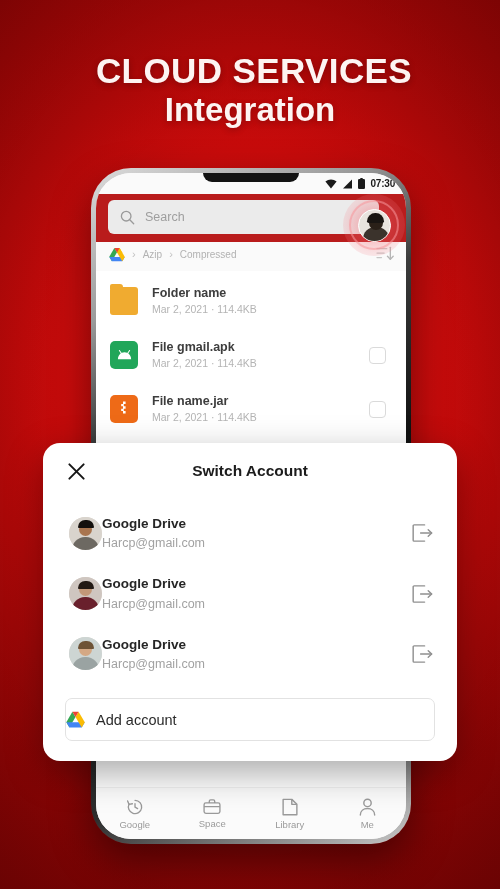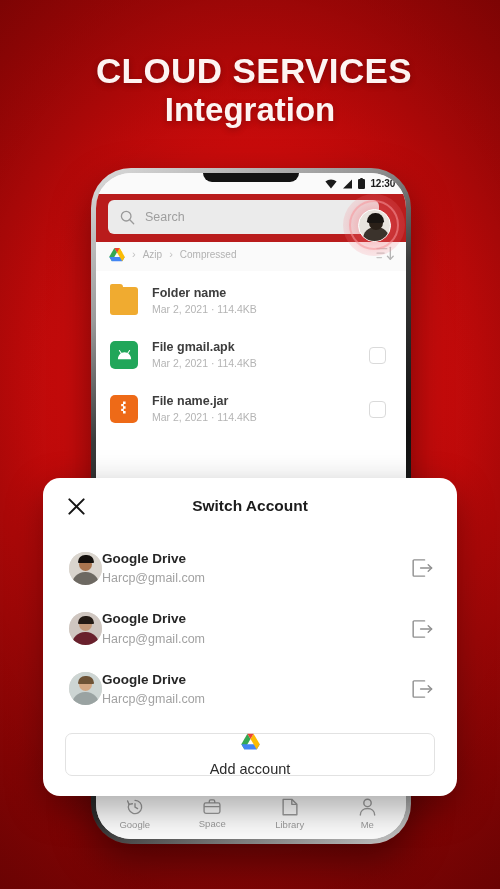--- a/index.html
+++ b/index.html
@@ -258,21 +258,20 @@
     position: absolute;
     left: 43px;
     top: 443px;
     width: 414px;
     border-radius: 17px;
     background: #ffffff;
     z-index: 10;
     box-shadow: 0 12px 36px rgba(0,0,0,0.34);
     padding: 0 0 20px 0;
     overflow: hidden;
-    margin-top: 35px;
   }
   #dialog-header {
     display: flex;
     align-items: center;
     height: 56px;
     padding: 0 22px;
     position: relative;
   }
   #close-btn {
     width: 22px; height: 22px;
@@ -327,24 +326,22 @@
   .acct-signout { flex: 0 0 auto; display: flex; align-items: center; cursor: pointer; }
 
   #add-account-btn {
     margin: 14px 22px 0 22px;
     height: 43px;
     border: 1px solid #e2e2e2;
     border-radius: 7px;
     background: #fff;
     display: flex;
     align-items: center;
-    justify-content: center;
     gap: 11px;
     cursor: pointer;
-    flex-direction: column;
   }
   #add-account-label {
     font-size: 14.5px;
     color: #2b2b2b;
   }
 </style>
 </head>
 <body>
 
 <div id="bg"></div>
@@ -369,21 +366,21 @@
         <svg width="11" height="10" viewBox="0 0 11 10">
             <path d="M10 0.6 L10 9.4 L1 9.4 Z" fill="#1a1a1a"></path>
           </svg>
       </span>
       <span class="sb-icon">
         <svg width="7" height="11" viewBox="0 0 7 11">
             <rect x="2.2" y="0" width="2.6" height="1.3" rx="0.4" fill="#1a1a1a"></rect>
             <rect x="0" y="1.1" width="7" height="9.9" rx="1.2" fill="#1a1a1a"></rect>
           </svg>
       </span>
-      <span id="status-time">12:30</span>
+      <span id="status-time">07:30</span>
     </div>
 
     <div id="searchbar-wrap">
       <div id="searchbar">
         <span style="display:flex;">
           <svg width="15" height="15" viewBox="0 0 16 16">
               <circle cx="6.6" cy="6.6" r="5.1" fill="none" stroke="#9a9a9a" stroke-width="1.4"></circle>
               <line x1="10.4" y1="10.4" x2="14.6" y2="14.6" stroke="#9a9a9a" stroke-width="1.4" stroke-linecap="round"></line>
             </svg>
         </span>

